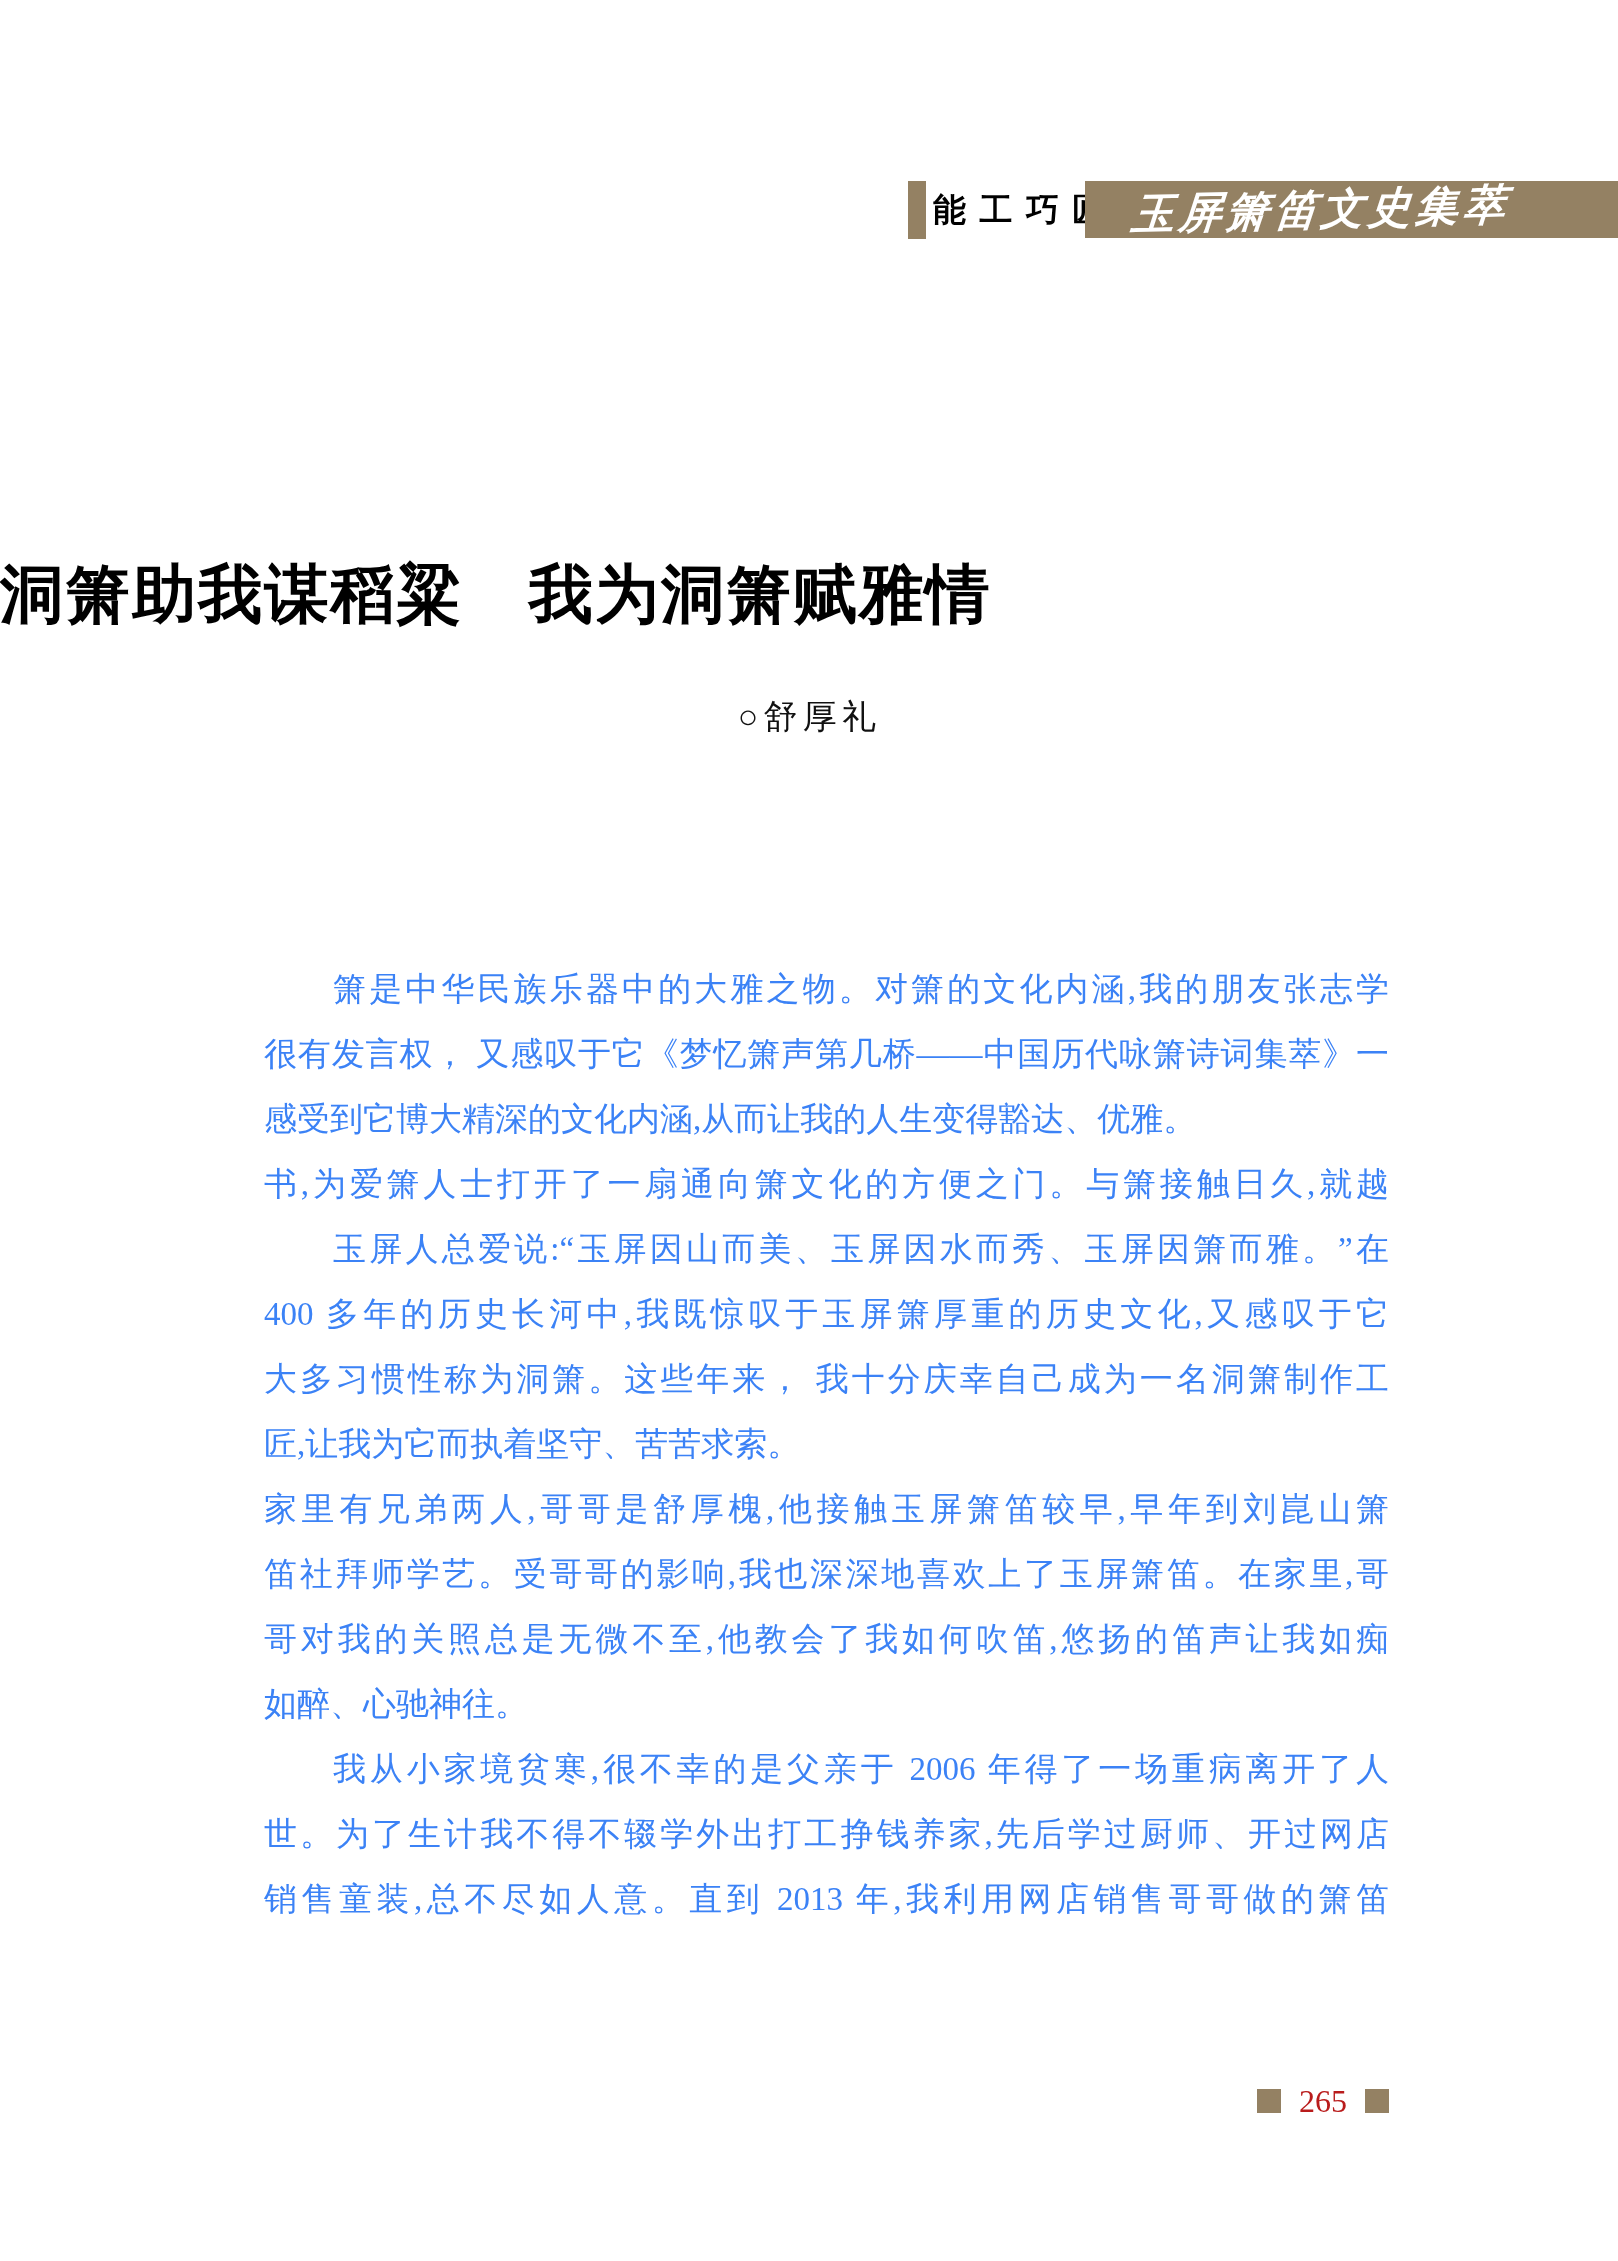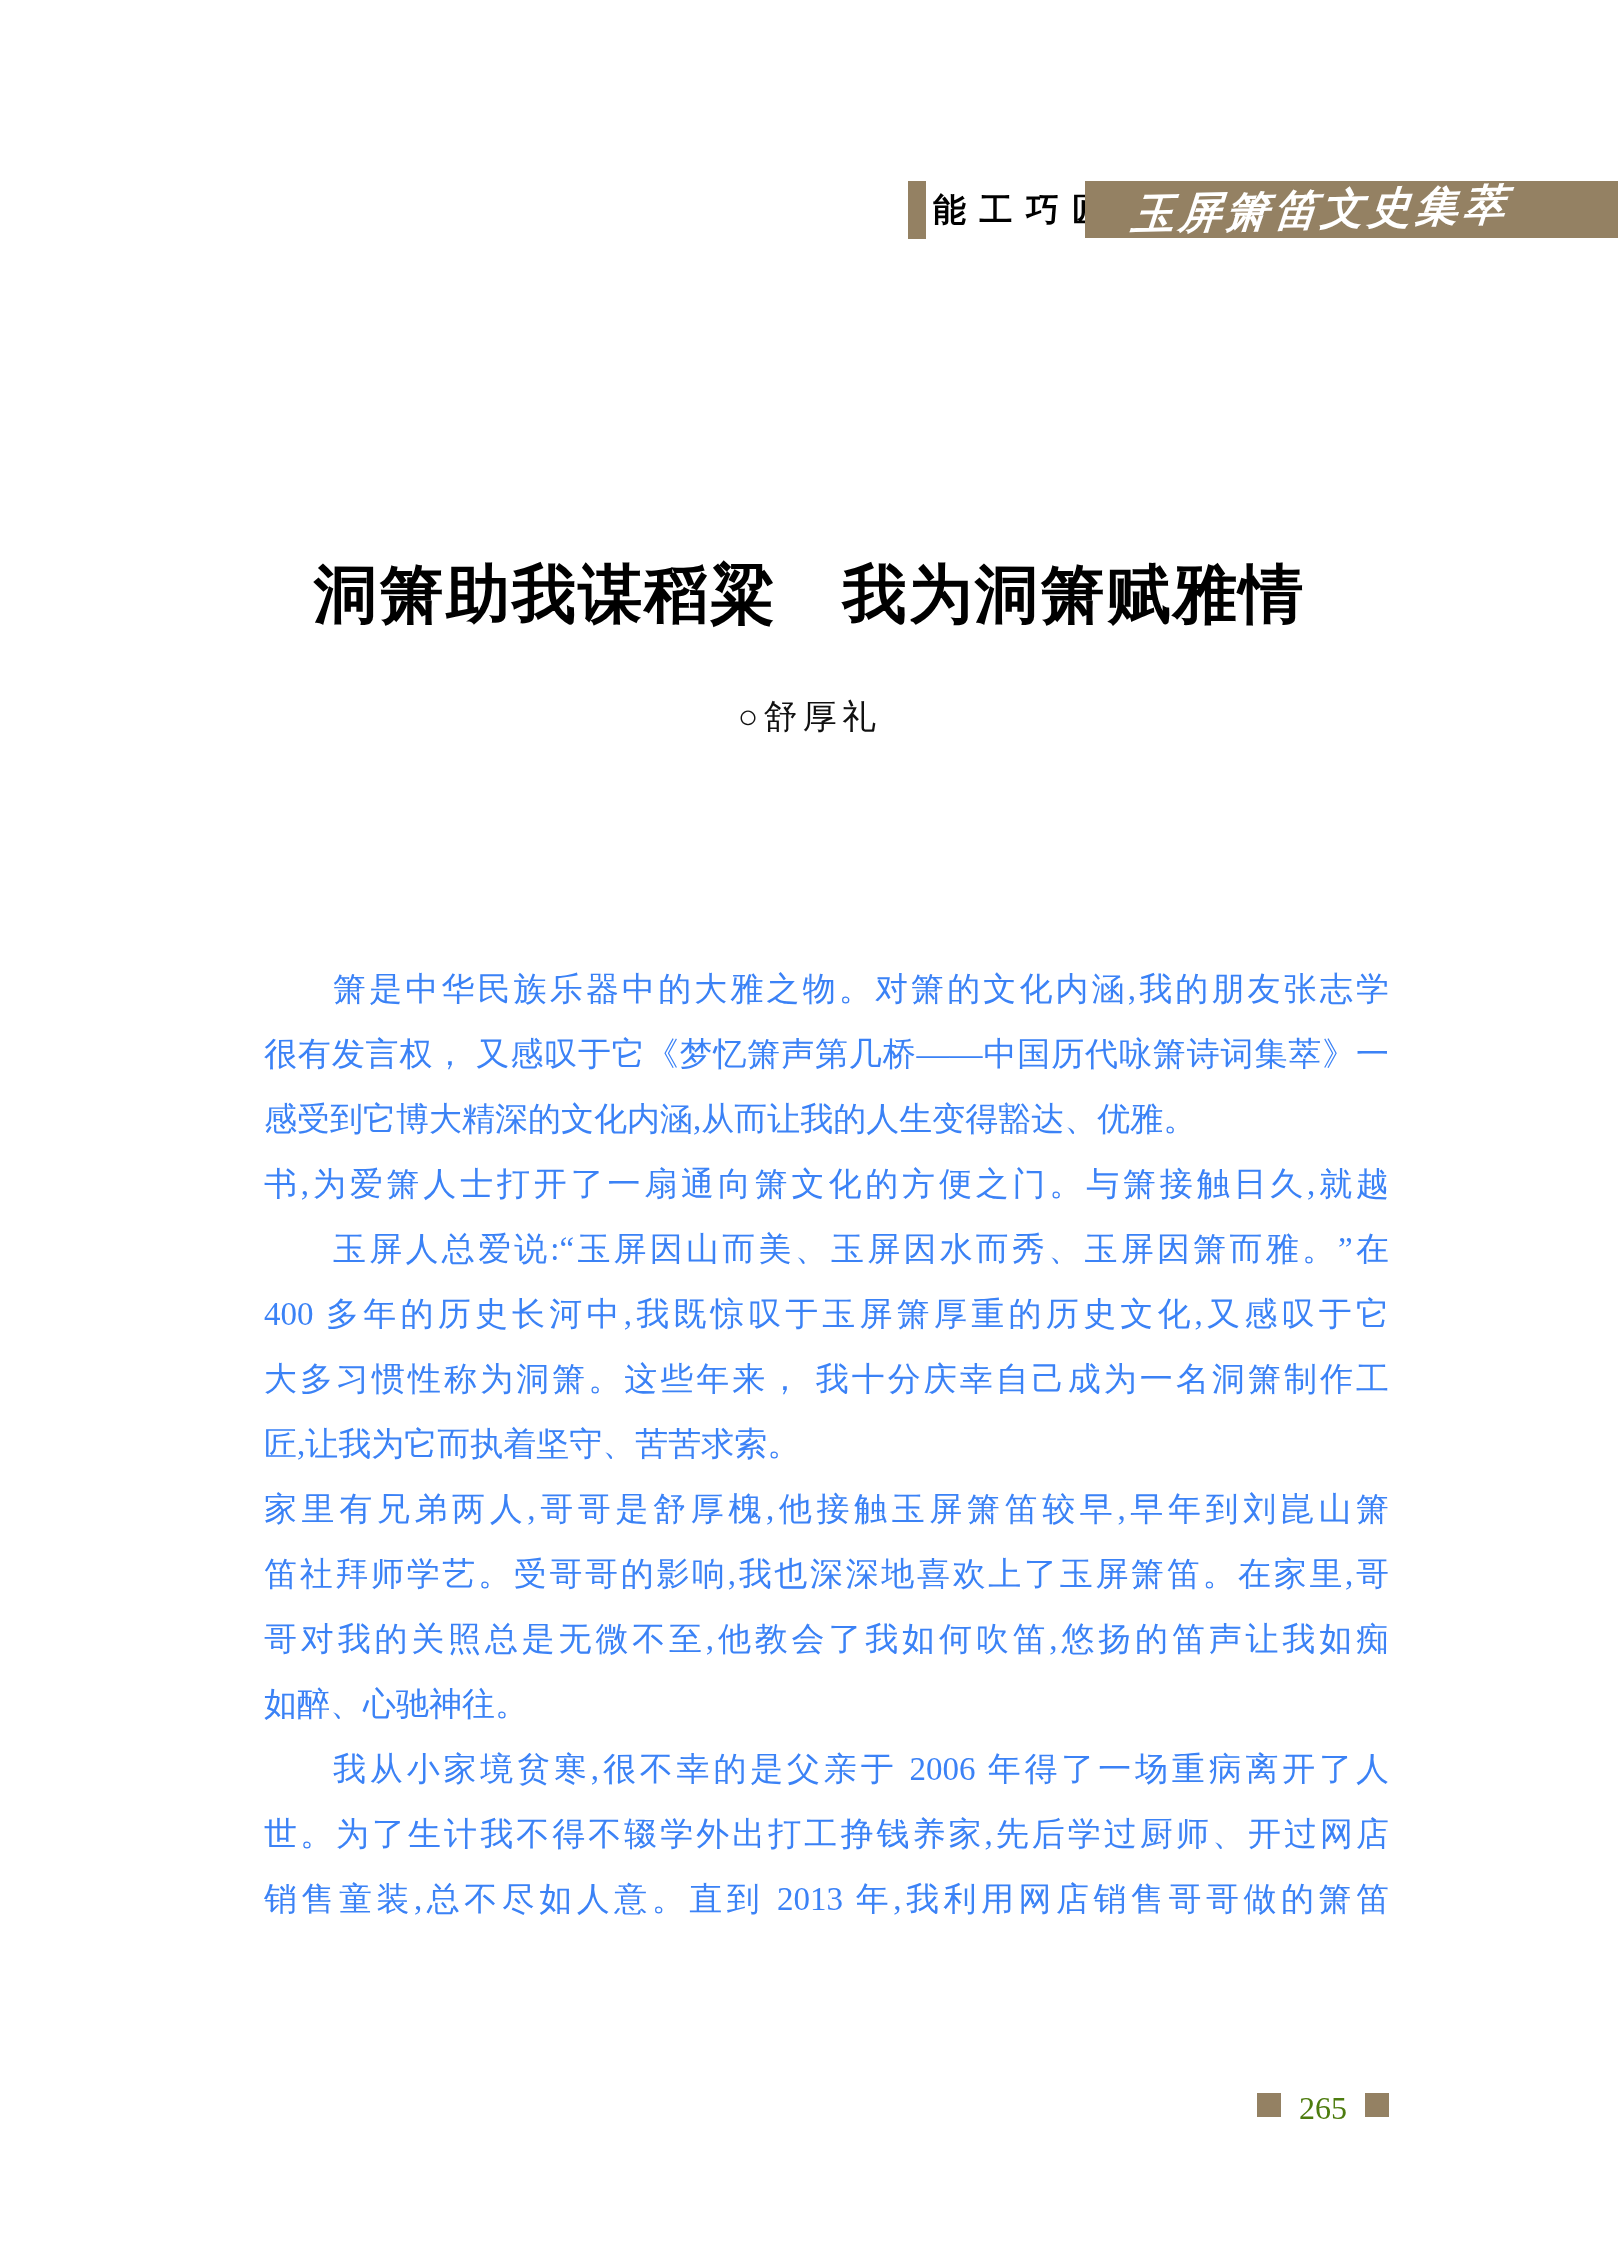--- a/index.html
+++ b/index.html
@@ -31,21 +31,20 @@
   }
   .calligraphy{
     color:#ffffff;
     font-size:43px;font-weight:bold;font-style:italic;
     letter-spacing:4.2px;white-space:nowrap;
     transform:skewX(-6deg) rotate(-1.5deg);
   }
   
   .title{
     position:absolute;left:0;right:0;top:551px;margin:0;
-    text-align:center;
     font-size:64px;font-weight:bold;letter-spacing:2.1px;
     color:#000;white-space:nowrap;
   }
   .author{
     position:absolute;left:0;right:0;top:694px;
     text-align:center;
     font-size:34px;letter-spacing:5.2px;
     color:#111;
   }
   
@@ -62,22 +61,22 @@
   
   .footer{
     position:absolute;left:1257px;top:2089px;
     display:flex;align-items:center;gap:13.5px;
   }
   .footer .sq{
     width:24.4px;height:24.4px;
     background:var(--accent,#948163);
   }
   .footer .pagenum{
-    font-size:32px;color:#4d7c0f;
-    padding:0 4.2px;line-height:24.4px;margin-top:7px;
+    font-size:32px;color:#b91c1c;
+    padding:0 4.2px;line-height:24.4px;
   }
 </style>
 </head>
 <body>
 
 <div class="page">
 
   <div class="header-bar"></div>
   <div class="header-label">能工巧匠</div>
   <div class="header-banner">

